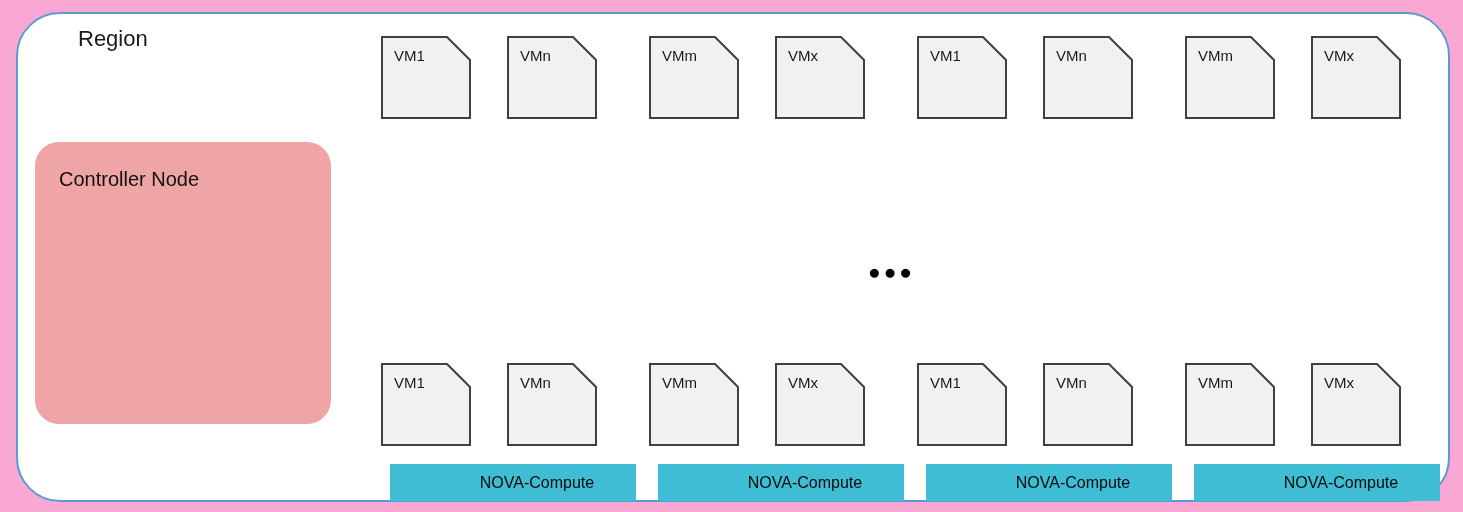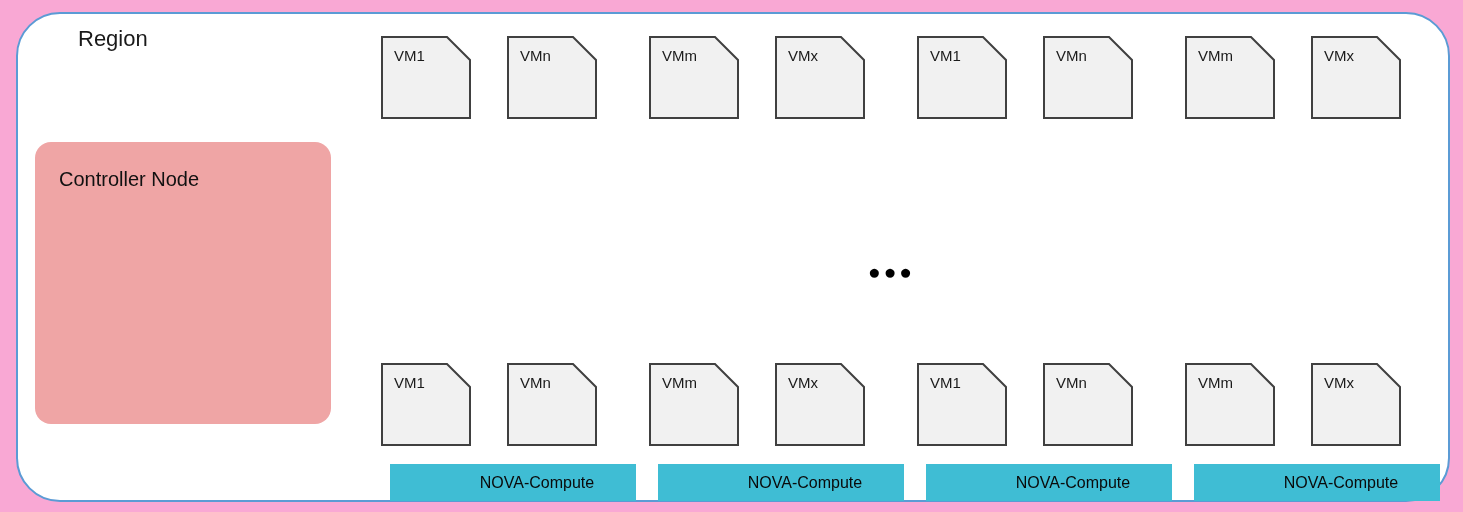--- a/index.html
+++ b/index.html
@@ -12,21 +12,21 @@
     border-radius:44px; background:#ffffff;
   }
   .region-label {
     position:absolute; left:78px; top:26px;
     font-size:22px; color:#1a1a1a;
   }
 
   .controller {
     position:absolute; left:35px; top:142px; width:296px; height:282px;
     background:var(--controller-fill,#efa5a5);
-    border-radius:16px;
+    border-radius:24px;
   }
   .controller-title {
     position:absolute; left:24px; top:26px; font-size:20px; color:#111;
   }
   .controller-services {
     position:absolute; left:24px; top:104px; font-size:15px; line-height:21px; color:#222;
   }
 
   .vm-row {
     position:absolute; left:366px; width:1050px; display:flex; gap:22px;

